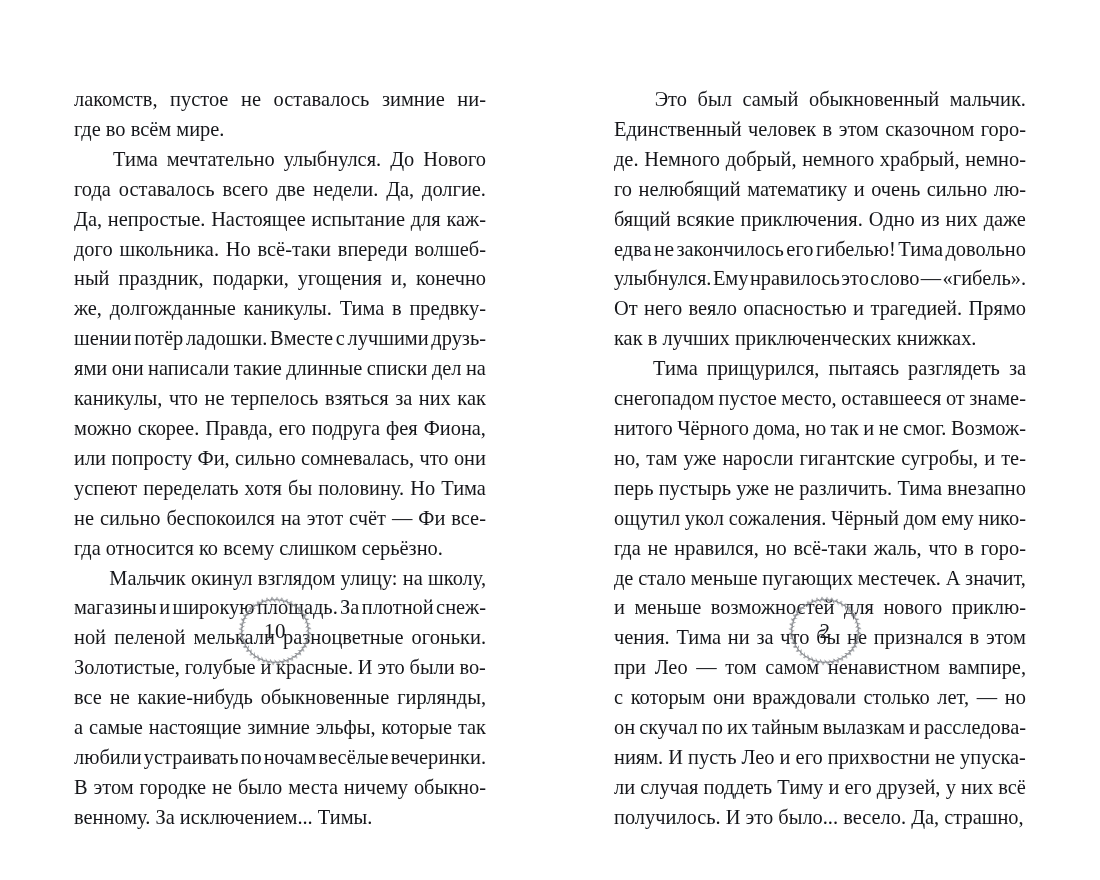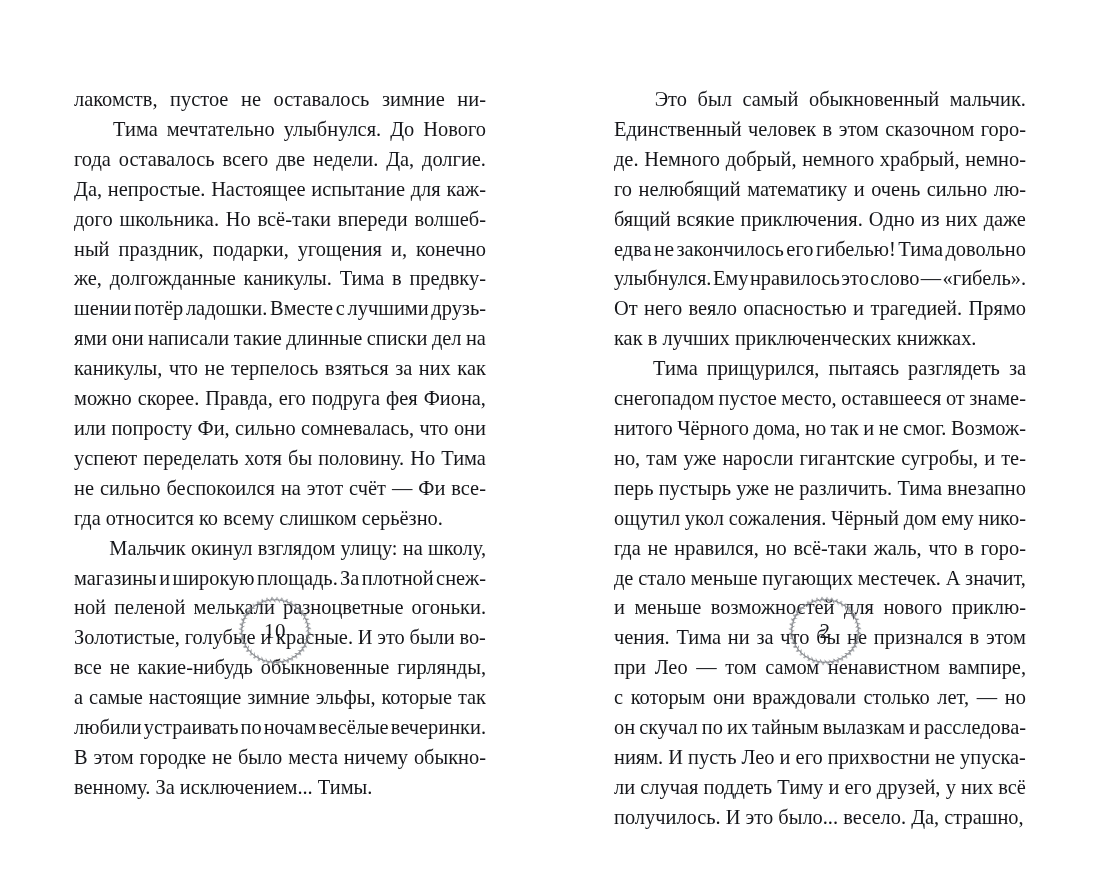--- a/index.html
+++ b/index.html
@@ -93,21 +93,21 @@
     z-index: 2;
   }
 </style>
 </head>
 <body>
 
 <div class="spread">
 
   <div class="page page-left">
     <div class="textblock" id="col-left">
-        <div class="para"><div class="ln"><span class="w">лакомств,</span><span class="w">пустое</span><span class="w">не</span><span class="w">оставалось</span><span class="w">зимние</span><span class="w">ни-</span></div></div>
+        <div class="para"><div class="ln"><span class="w">лакомств,</span><span class="w">пустое</span><span class="w">не</span><span class="w">оставалось</span><span class="w">зимние</span><span class="w">ни-</span></div><div class="ln last">где во всём мире.</div></div>
         <div class="para"><div class="ln"><span class="ind"></span><span class="w">Тима</span><span class="w">мечтательно</span><span class="w">улыбнулся.</span><span class="w">До</span><span class="w">Нового</span></div><div class="ln"><span class="w">года</span><span class="w">оставалось</span><span class="w">всего</span><span class="w">две</span><span class="w">недели.</span><span class="w">Да,</span><span class="w">долгие.</span></div><div class="ln"><span class="w">Да,</span><span class="w">непростые.</span><span class="w">Настоящее</span><span class="w">испытание</span><span class="w">для</span><span class="w">каж-</span></div><div class="ln"><span class="w">дого</span><span class="w">школьника.</span><span class="w">Но</span><span class="w">всё-таки</span><span class="w">впереди</span><span class="w">волшеб-</span></div><div class="ln"><span class="w">ный</span><span class="w">праздник,</span><span class="w">подарки,</span><span class="w">угощения</span><span class="w">и,</span><span class="w">конечно</span></div><div class="ln"><span class="w">же,</span><span class="w">долгожданные</span><span class="w">каникулы.</span><span class="w">Тима</span><span class="w">в</span><span class="w">предвку-</span></div><div class="ln"><span class="w">шении</span><span class="w">потёр</span><span class="w">ладошки.</span><span class="w">Вместе</span><span class="w">с</span><span class="w">лучшими</span><span class="w">друзь-</span></div><div class="ln"><span class="w">ями</span><span class="w">они</span><span class="w">написали</span><span class="w">такие</span><span class="w">длинные</span><span class="w">списки</span><span class="w">дел</span><span class="w">на</span></div><div class="ln"><span class="w">каникулы,</span><span class="w">что</span><span class="w">не</span><span class="w">терпелось</span><span class="w">взяться</span><span class="w">за</span><span class="w">них</span><span class="w">как</span></div><div class="ln"><span class="w">можно</span><span class="w">скорее.</span><span class="w">Правда,</span><span class="w">его</span><span class="w">подруга</span><span class="w">фея</span><span class="w">Фиона,</span></div><div class="ln"><span class="w">или</span><span class="w">попросту</span><span class="w">Фи,</span><span class="w">сильно</span><span class="w">сомневалась,</span><span class="w">что</span><span class="w">они</span></div><div class="ln"><span class="w">успеют</span><span class="w">переделать</span><span class="w">хотя</span><span class="w">бы</span><span class="w">половину.</span><span class="w">Но</span><span class="w">Тима</span></div><div class="ln"><span class="w">не</span><span class="w">сильно</span><span class="w">беспокоился</span><span class="w">на</span><span class="w">этот</span><span class="w">счёт</span><span class="w">—</span><span class="w">Фи</span><span class="w">все-</span></div><div class="ln last">гда относится ко всему слишком серьёзно.</div></div>
         <div class="para"><div class="ln"><span class="ind"></span><span class="w">Мальчик</span><span class="w">окинул</span><span class="w">взглядом</span><span class="w">улицу:</span><span class="w">на</span><span class="w">школу,</span></div><div class="ln"><span class="w">магазины</span><span class="w">и</span><span class="w">широкую</span><span class="w">площадь.</span><span class="w">За</span><span class="w">плотной</span><span class="w">снеж-</span></div><div class="ln"><span class="w">ной</span><span class="w">пеленой</span><span class="w">мелькали</span><span class="w">разноцветные</span><span class="w">огоньки.</span></div><div class="ln"><span class="w">Золотистые,</span><span class="w">голубые</span><span class="w">и</span><span class="w">красные.</span><span class="w">И</span><span class="w">это</span><span class="w">были</span><span class="w">во-</span></div><div class="ln"><span class="w">все</span><span class="w">не</span><span class="w">какие-нибудь</span><span class="w">обыкновенные</span><span class="w">гирлянды,</span></div><div class="ln"><span class="w">а</span><span class="w">самые</span><span class="w">настоящие</span><span class="w">зимние</span><span class="w">эльфы,</span><span class="w">которые</span><span class="w">так</span></div><div class="ln"><span class="w">любили</span><span class="w">устраивать</span><span class="w">по</span><span class="w">ночам</span><span class="w">весёлые</span><span class="w">вечеринки.</span></div><div class="ln"><span class="w">В</span><span class="w">этом</span><span class="w">городке</span><span class="w">не</span><span class="w">было</span><span class="w">места</span><span class="w">ничему</span><span class="w">обыкно-</span></div><div class="ln last">венному. За исключением... Тимы.</div></div>
       </div>
     <div class="folio">
       <div class="wreath">
         <svg viewBox="0 0 96 88" aria-hidden="true">
           <g class="wreath-g" stroke="#7a7d82" fill="#7a7d82">
               <path d="M 48.00 13.00 L 56.50 13.00" stroke-width="0.8" fill="none" opacity="0.85"></path>
               <path d="M 49.02 13.00 Q 49.42 11.13 51.12 9.60 Q 50.92 13.00 49.02 13.00 Z" stroke="none" opacity="0.55"></path>
               <path d="M 51.06 13.00 Q 51.46 14.73 53.16 16.15 Q 52.96 13.00 51.06 13.00 Z" stroke="none" opacity="0.70"></path>

